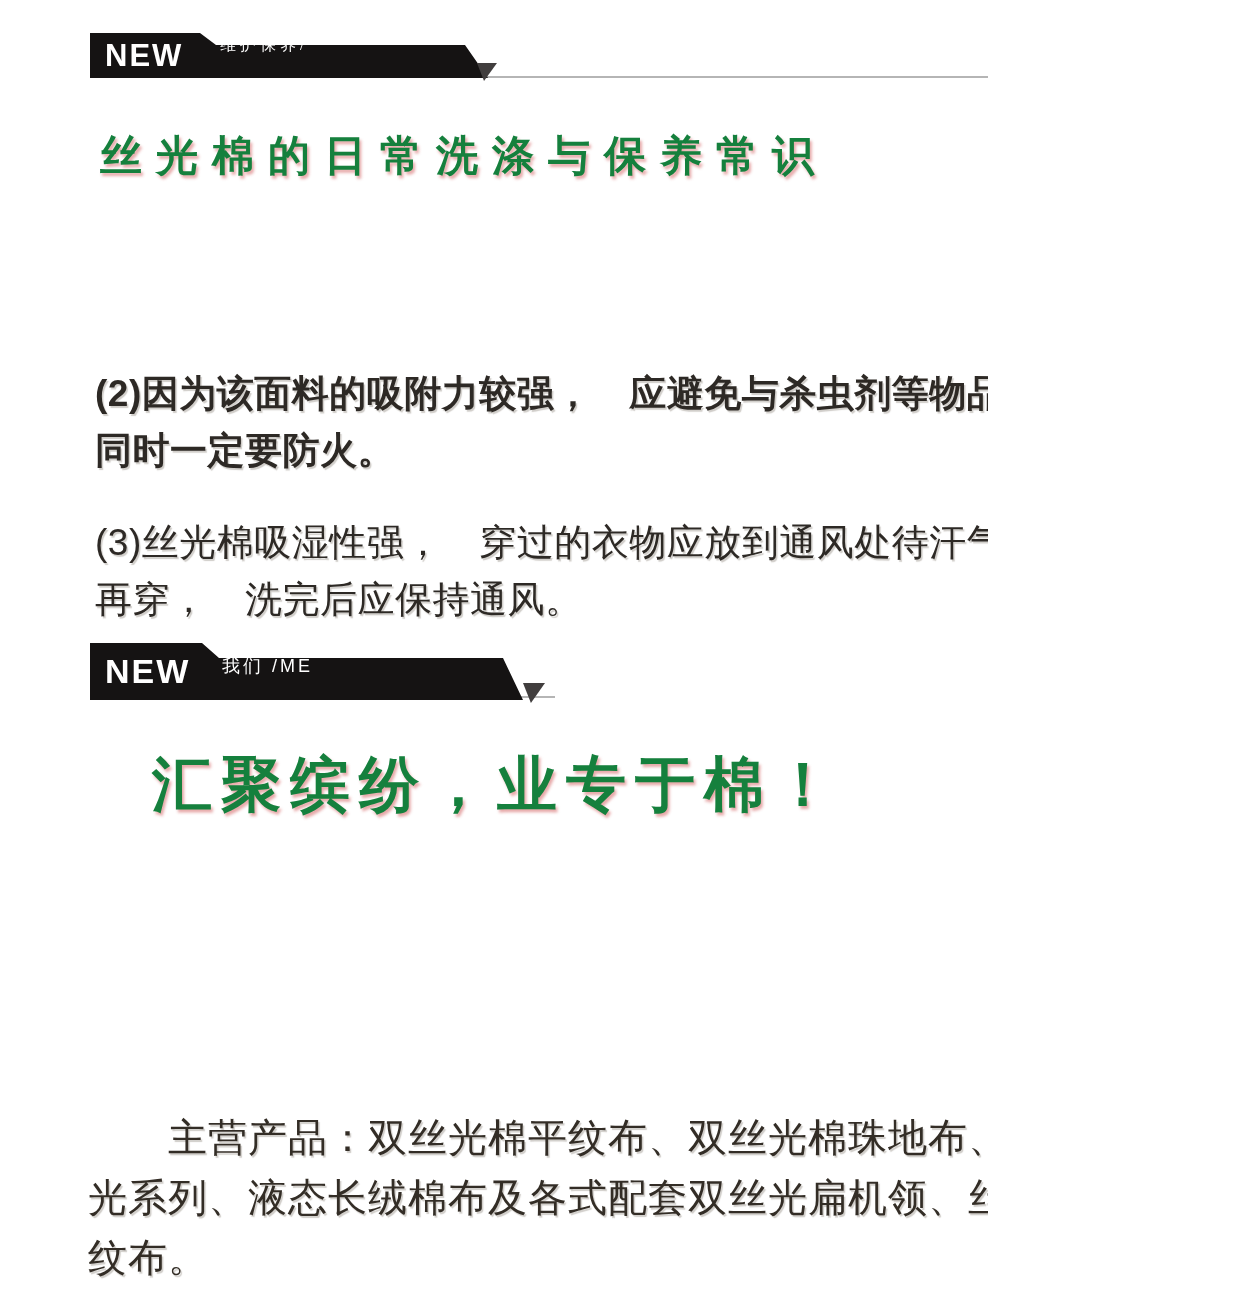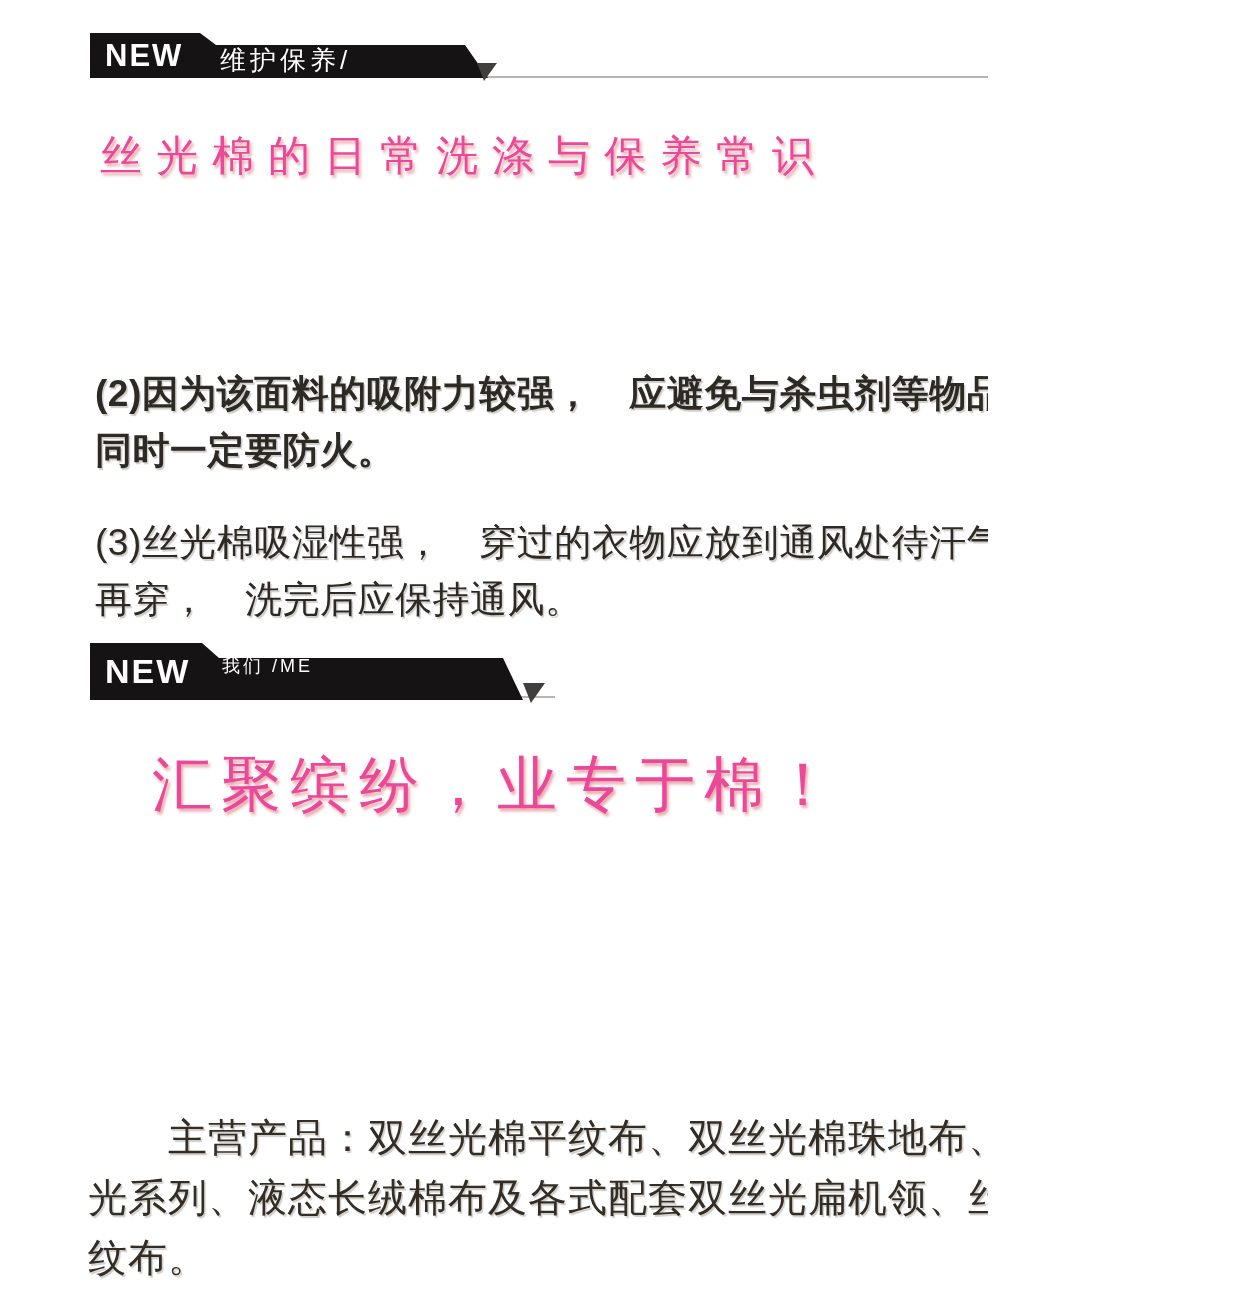--- a/index.html
+++ b/index.html
@@ -38,21 +38,21 @@
     letter-spacing: 2px;
     white-space: nowrap;
   }
   .banner1 .new-badge { left: 15px; top: 5px;  font-size: 31px; }
   .banner2 .new-badge { left: 15px; top: 9px;  font-size: 34px; }
   .banner .banner-label {
     position: absolute;
     color: #ffffff;
     white-space: nowrap;
   }
-  .banner1 .banner-label { left: 130px; top: 10px; font-size: 26px; letter-spacing: 4px; }
+  .banner1 .banner-label { left: 130px; top: 2px; font-size: 16px; letter-spacing: 4px; font-family: Liberation Serif, serif; }
   .banner2 .banner-label { left: 132px; top: 11px; font-size: 18px; letter-spacing: 3px; }
   .banner .fold-triangle {
     position: absolute;
     background: #413e3e;
   }
   .banner1 .fold-triangle {
     left: 387px; top: 30px; width: 20px; height: 18px;
     clip-path: polygon(0 0, 100% 0, 35% 100%);
   }
   .banner2 .fold-triangle {
@@ -64,22 +64,22 @@
     height: 2px;
     background: #b5b5b5;
     z-index: 1;
   }
   .underline1 { left: 95px; top: 76px;  width: 1065px; }
   .underline2 { left: 95px; top: 696px; width: 460px; }
 
   
   .red-title {
     position: absolute;
-    color: #ec4899;
-    font-weight: normal;
+    color: #15803d;
+    font-weight: bold;
     white-space: nowrap;
     text-shadow: 2px 3px 3px rgba(195, 40, 40, 0.40);
   }
   .care-title {
     left: 100px; top: 128px;
     font-size: 42px;
     letter-spacing: 14px;
   }
   .about-title {
     left: 152px; top: 745px;

